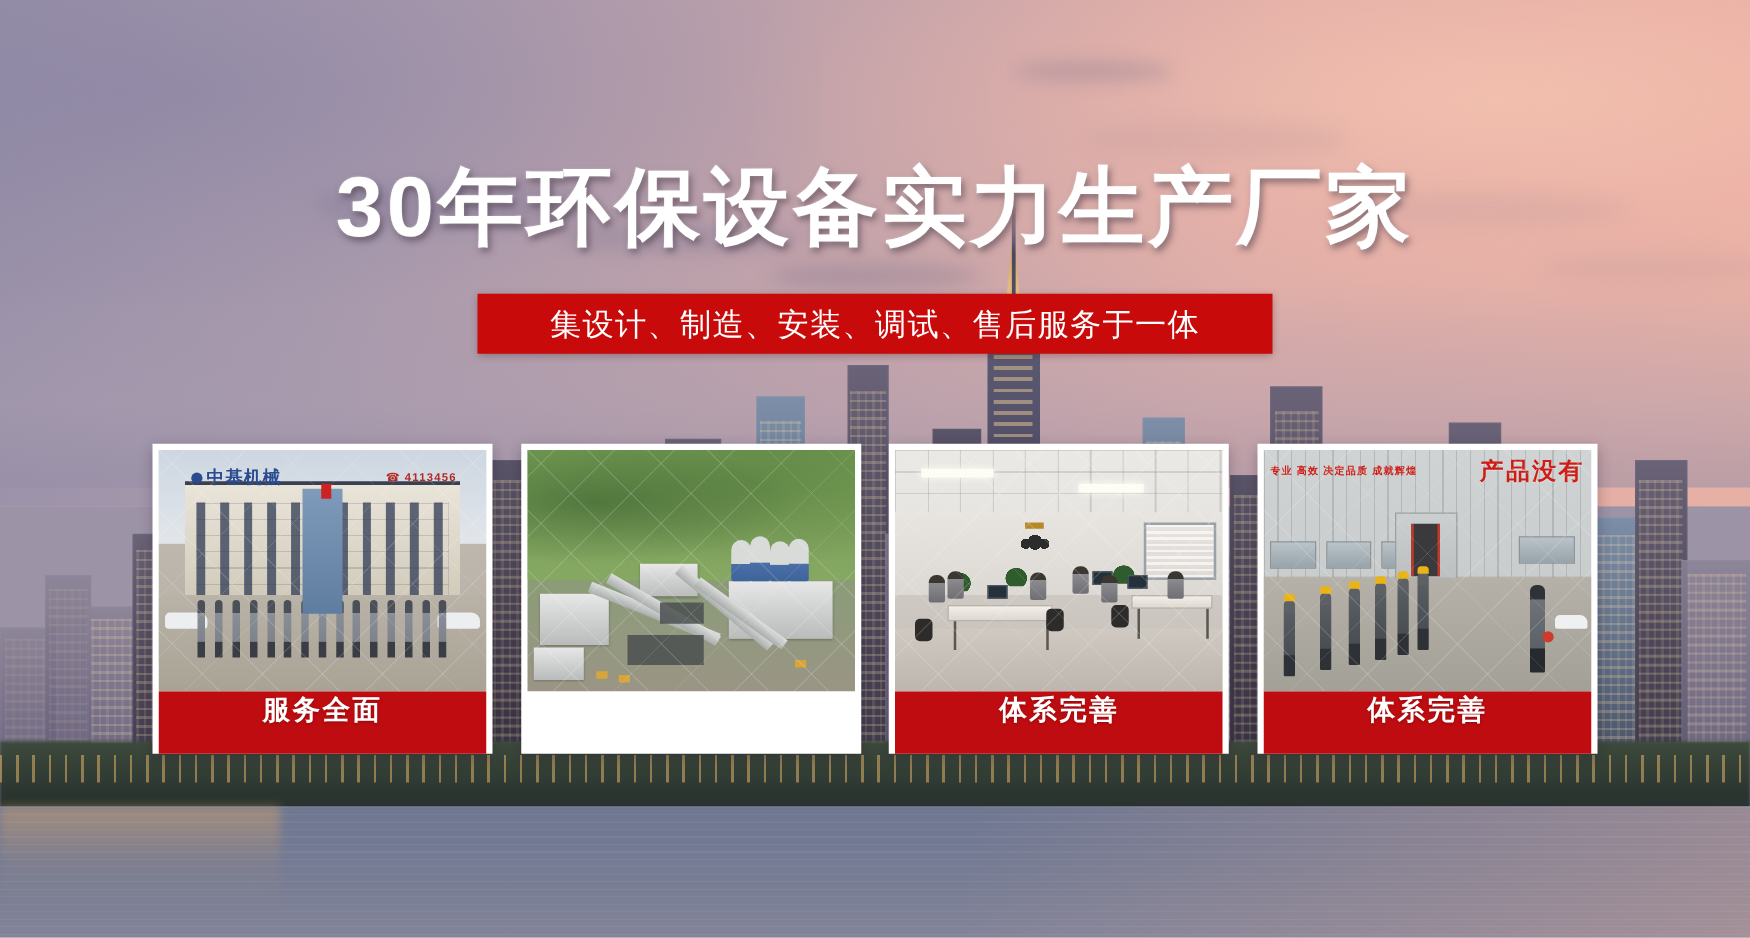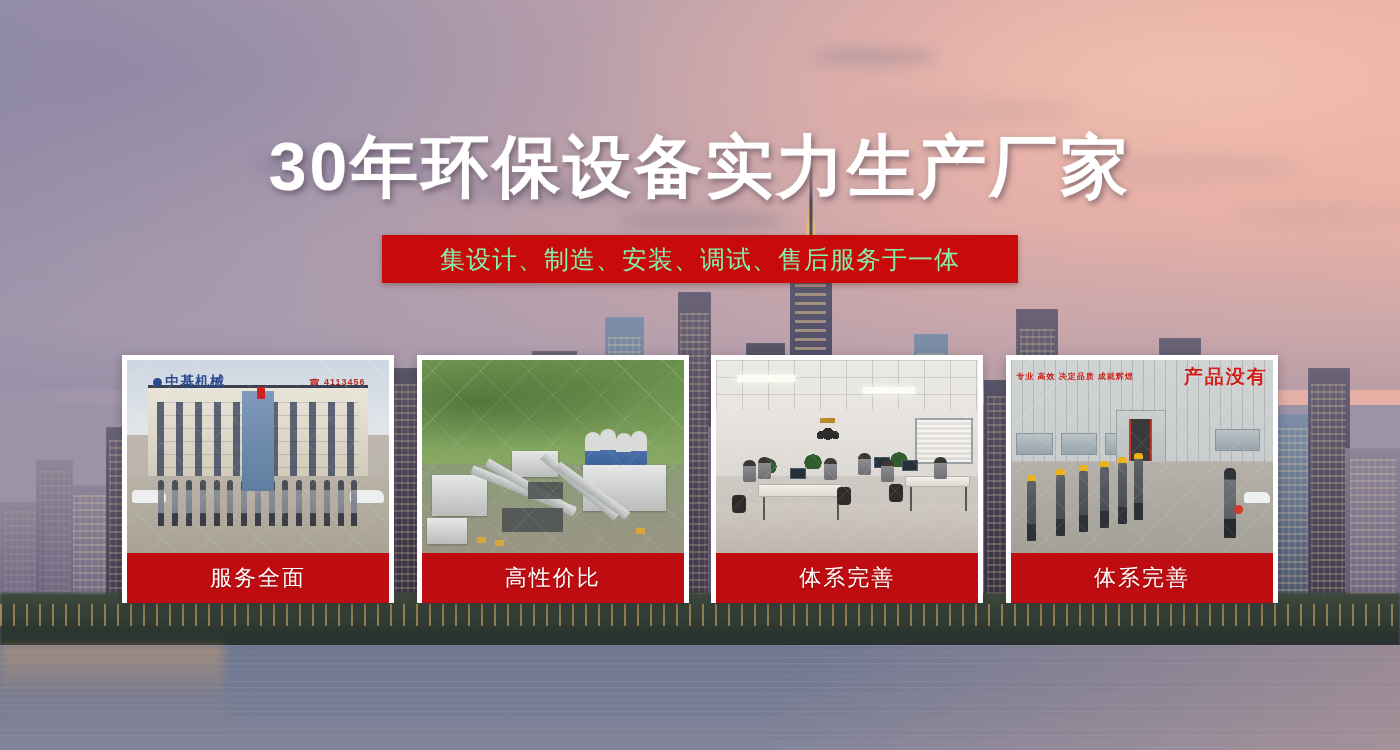--- a/index.html
+++ b/index.html
@@ -141,21 +141,21 @@
   }
 
   .subtitle-band {
     position:absolute; top:235px; left:50%; transform:translateX(-50%);
     width:636px; height:48px;
     background:#c80a0a;
     display:flex; align-items:center; justify-content:center;
     box-shadow:0 2px 6px rgba(70,20,20,0.35);
   }
   .subtitle-band .txt {
-    color:#86efac; font-size:25px; font-weight:normal; letter-spacing:1px;
+    color:#ffffff; font-size:25px; font-weight:normal; letter-spacing:1px;
     white-space:nowrap;
   }
 
   
   .cards {
     position:absolute; top:355px; left:122px;
     width:1156px; height:248px;
     display:flex; justify-content:space-between;
   }
   .card {
@@ -171,21 +171,21 @@
   }
   .card-photo .wm {
     position:absolute; inset:0;
     background-image:
       repeating-linear-gradient(45deg, rgba(255,255,255,0.13) 0 1px, rgba(0,0,0,0) 1px 34px),
       repeating-linear-gradient(-45deg, rgba(255,255,255,0.13) 0 1px, rgba(0,0,0,0) 1px 34px);
     pointer-events:none;
   }
   .card-caption {
     flex:1; background:#be0c10;
-    display:flex; align-items:center; justify-content:center;
+    display:flex; justify-content:center;font-weight:bold;
   }
   .card-caption span {
     color:#fff; font-size:22px; letter-spacing:2px;
     text-shadow:0 1px 2px rgba(80,0,0,0.4);
   }
 
   
   .p1 { background:linear-gradient(180deg,#c7cfda 0%,#d6dbe2 38%,#bdb7ad 39%,#b3ada3 100%); }
   .p1 .sky1 { position:absolute; left:0; right:0; top:0; height:39%;
     background:linear-gradient(180deg,#cdd6e1,#e2e6ea); }
@@ -525,23 +525,20 @@
             <div class="silo" style="left:69%;top:0%;height:30%;"></div>
             <div class="silo" style="left:75%;top:3%;height:27%;"></div>
             <div class="silo" style="left:81%;top:1%;height:29%;"></div>
             <div class="dark" style="left:30%;top:66%;width:24%;height:20%;"></div>
             <div class="dark" style="left:40%;top:44%;width:14%;height:14%;"></div>
             <div class="mach" style="left:20%;top:90%;"></div>
             <div class="mach" style="left:27%;top:92%;"></div>
             <div class="mach" style="left:83%;top:82%;"></div>
           </div>
           <div class="wm"></div>
-        </div>
-        <div class="card-caption">
-          <span>高性价比</span>
         </div>
       </div>
 
       <div class="card">
         <div class="card-photo p3">
           <div class="ceil"></div>
           <div class="panel" style="left:8%;top:8%;width:22%;"></div>
           <div class="panel" style="left:56%;top:14%;width:20%;"></div>
           <div class="wall"></div>
           <div class="logo-wall"></div>

